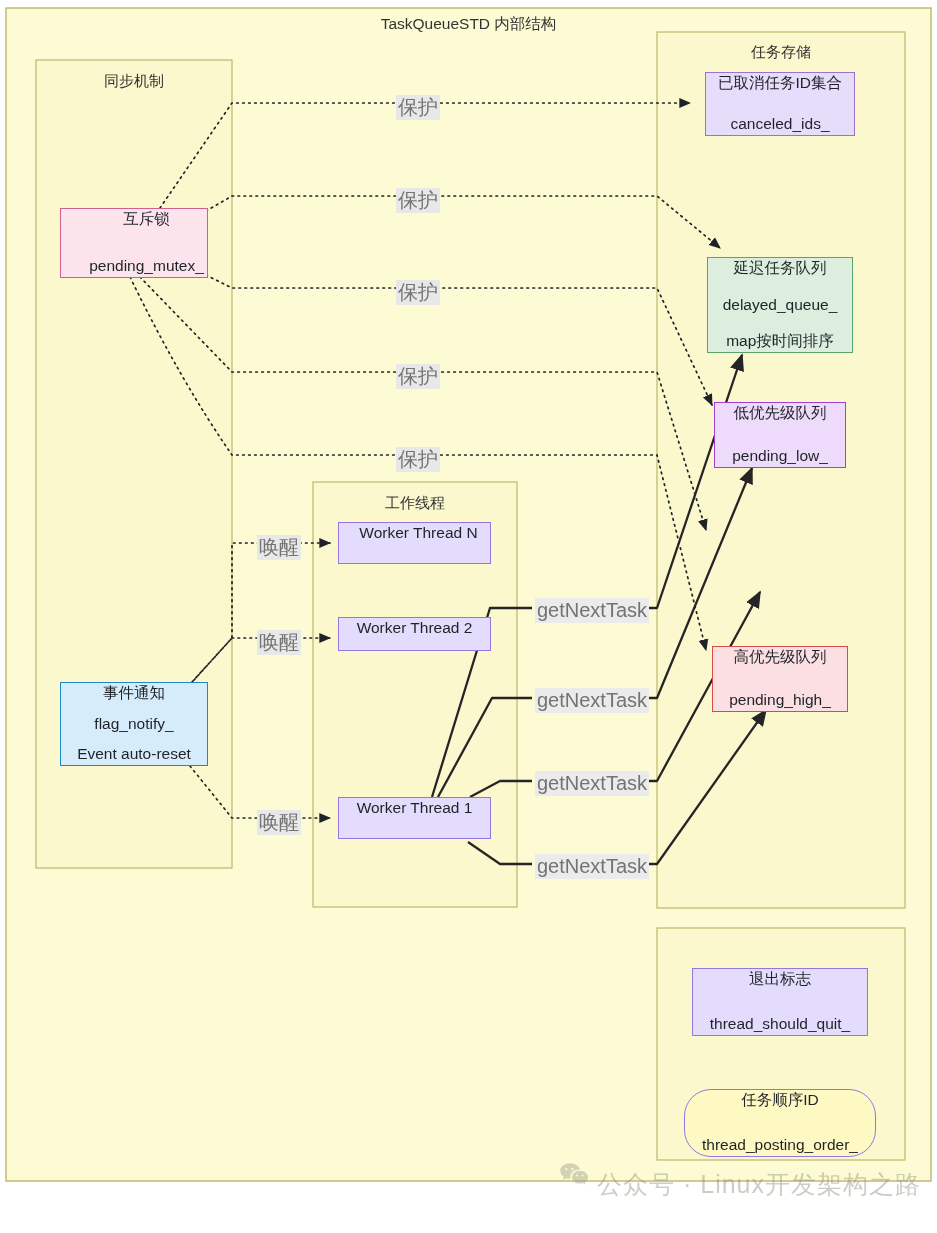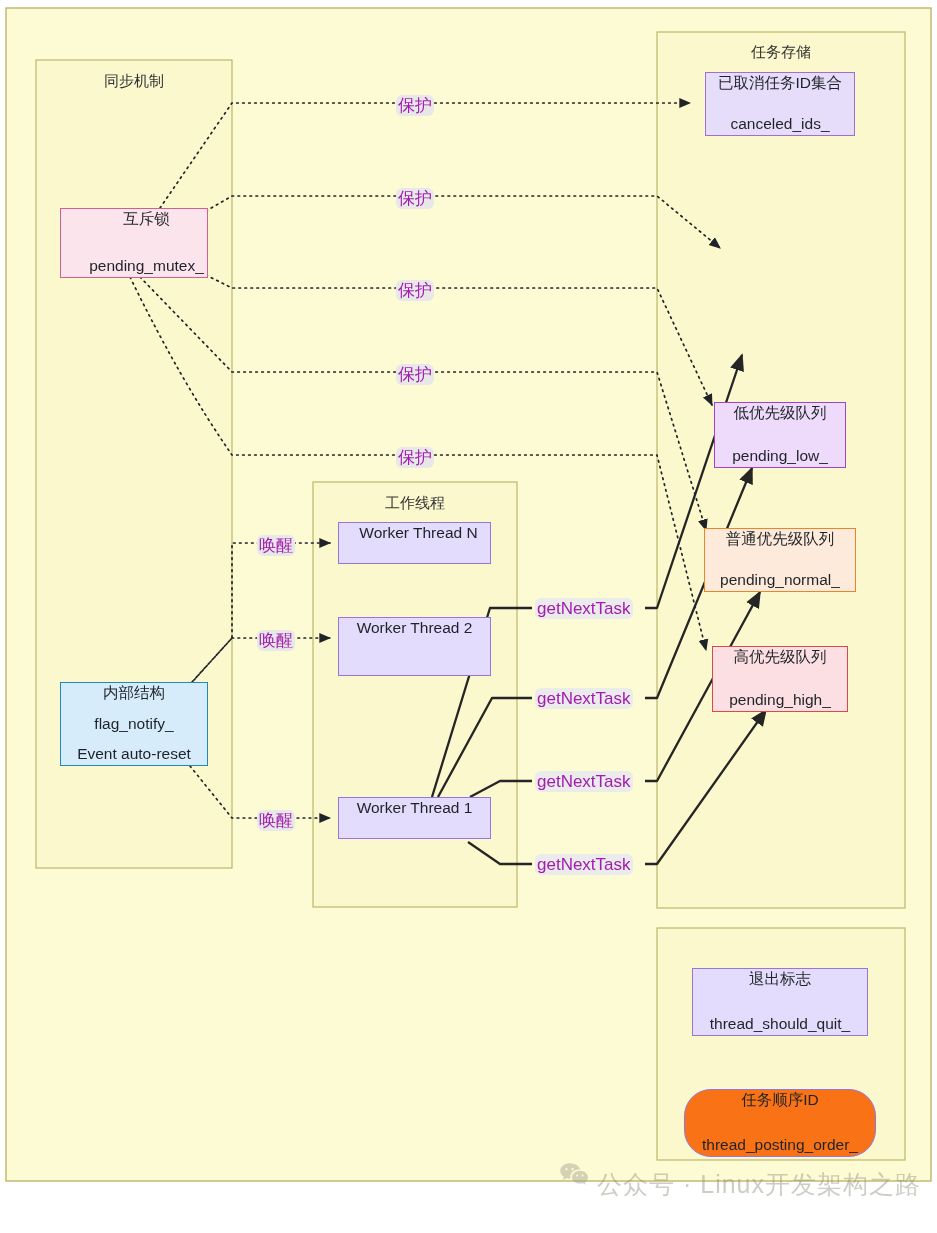--- a/index.html
+++ b/index.html
@@ -40,28 +40,27 @@
   .cluster-title {
     position: absolute;
     font-size: 15px;
     color: #333333;
     text-align: center;
     z-index: 4;
     white-space: nowrap;
   }
   .edge-label {
     position: absolute;
-    font-size: 17px;
-    color: #a21caf;
+    font-size: 20px;
+    color: #737373;
     background: #ebebeb;
     padding: 0px 2px;
     z-index: 6;
     white-space: nowrap;
     line-height: 1.25;
-    border-radius: 6px;
   }
   .edge-label.cn { background: #e8e8e8; }
 
   #watermark {
     position: absolute;
     right: 16px;
     bottom: 32px;
     display: flex;
     align-items: center;
     gap: 8px;
@@ -139,79 +138,81 @@
 
     <g stroke="#252525" stroke-width="2.3" fill="none" stroke-linejoin="round">
       <path d="M 470 797 L 500 781 L 532 781 M 645 781 L 657 781 L 760 592" marker-end="url(#arrow-solid)"></path>
     </g>
 
     <g stroke="#252525" stroke-width="2.3" fill="none" stroke-linejoin="round">
       <path d="M 468 842 L 500 864 L 532 864 M 645 864 L 657 864 L 766 710" marker-end="url(#arrow-solid)"></path>
     </g>
   </svg>
 
+  <div class="cluster-title" style="left:0; top:14px; width:937px; font-size:15.5px;">TaskQueueSTD 内部结构</div>
 
   <div class="cluster-title" style="left:36px; top:72px; width:196px;">同步机制</div>
   <div class="cluster-title" style="left:313px; top:494px; width:204px;">工作线程</div>
   <div class="cluster-title" style="left:657px; top:43px; width:248px;">任务存储</div>
 
   <div class="node" style="left:60px; top:208px; width:148px; height:70px;
               background:#fce4ec; border-color:#d06090;padding-left:25px;">
     <span>互斥锁</span>
     <span>pending_mutex_</span>
   </div>
 
   <div class="node" style="left:60px; top:682px; width:148px; height:84px;
               background:#d6ecfb; border-color:#1e88c7;">
-    <span>内部结构</span>
+    <span>事件通知</span>
     <span>flag_notify_</span>
     <span>Event auto-reset</span>
   </div>
 
   <div class="node" style="left:338px; top:522px; width:153px; height:42px;
               background:#e3dcfc; border-color:#9575e0;padding-left:8px;">
     <span>Worker Thread N</span>
   </div>
-  <div class="node" style="left:338px; top:617px; width:153px; height:59px;
+  <div class="node" style="left:338px; top:617px; width:153px; height:34px;
               background:#e3dcfc; border-color:#9575e0;">
     <span>Worker Thread 2</span>
   </div>
   <div class="node" style="left:338px; top:797px; width:153px; height:42px;
               background:#e3dcfc; border-color:#9575e0;">
     <span>Worker Thread 1</span>
   </div>
 
   <div class="node" style="left:705px; top:72px; width:150px; height:64px;
               background:#e6ddfb; border-color:#a06fd4;">
     <span>已取消任务ID集合</span>
     <span>canceled_ids_</span>
   </div>
+  <div class="node" style="left:707px; top:257px; width:146px; height:96px;
+              background:#dceedd; border-color:#5aa36a;">
+    <span>延迟任务队列</span>
+    <span>delayed_queue_</span>
+    <span>map按时间排序</span>
+  </div>
   <div class="node" style="left:714px; top:402px; width:132px; height:66px;
               background:#eedbfb; border-color:#a13fd6;">
     <span>低优先级队列</span>
     <span>pending_low_</span>
   </div>
-  <div class="node" style="left:704px; top:528px; width:152px; height:64px;
-              background:#fdeadb; border-color:#e8862a;">
-    <span>普通优先级队列</span>
-    <span>pending_normal_</span>
-  </div>
   <div class="node" style="left:712px; top:646px; width:136px; height:66px;
               background:#fbdfe2; border-color:#d94a4a;">
     <span>高优先级队列</span>
     <span>pending_high_</span>
   </div>
 
   <div class="node" style="left:692px; top:968px; width:176px; height:68px;
               background:#e3dcfc; border-color:#9575e0;">
     <span>退出标志</span>
     <span>thread_should_quit_</span>
   </div>
   <div class="node" style="left:684px; top:1089px; width:192px; height:68px;
-              background:#f97316; border-color:#9575e0;border-radius:27px;">
+              background:#fef9c3; border-color:#9575e0;border-radius:27px;">
     <span>任务顺序ID</span>
     <span>thread_posting_order_</span>
   </div>
 
   <div class="edge-label cn" style="left:396px; top:95px;">保护</div>
   <div class="edge-label cn" style="left:396px; top:188px;">保护</div>
   <div class="edge-label cn" style="left:396px; top:280px;">保护</div>
   <div class="edge-label cn" style="left:396px; top:364px;">保护</div>
   <div class="edge-label cn" style="left:396px; top:447px;">保护</div>
 

